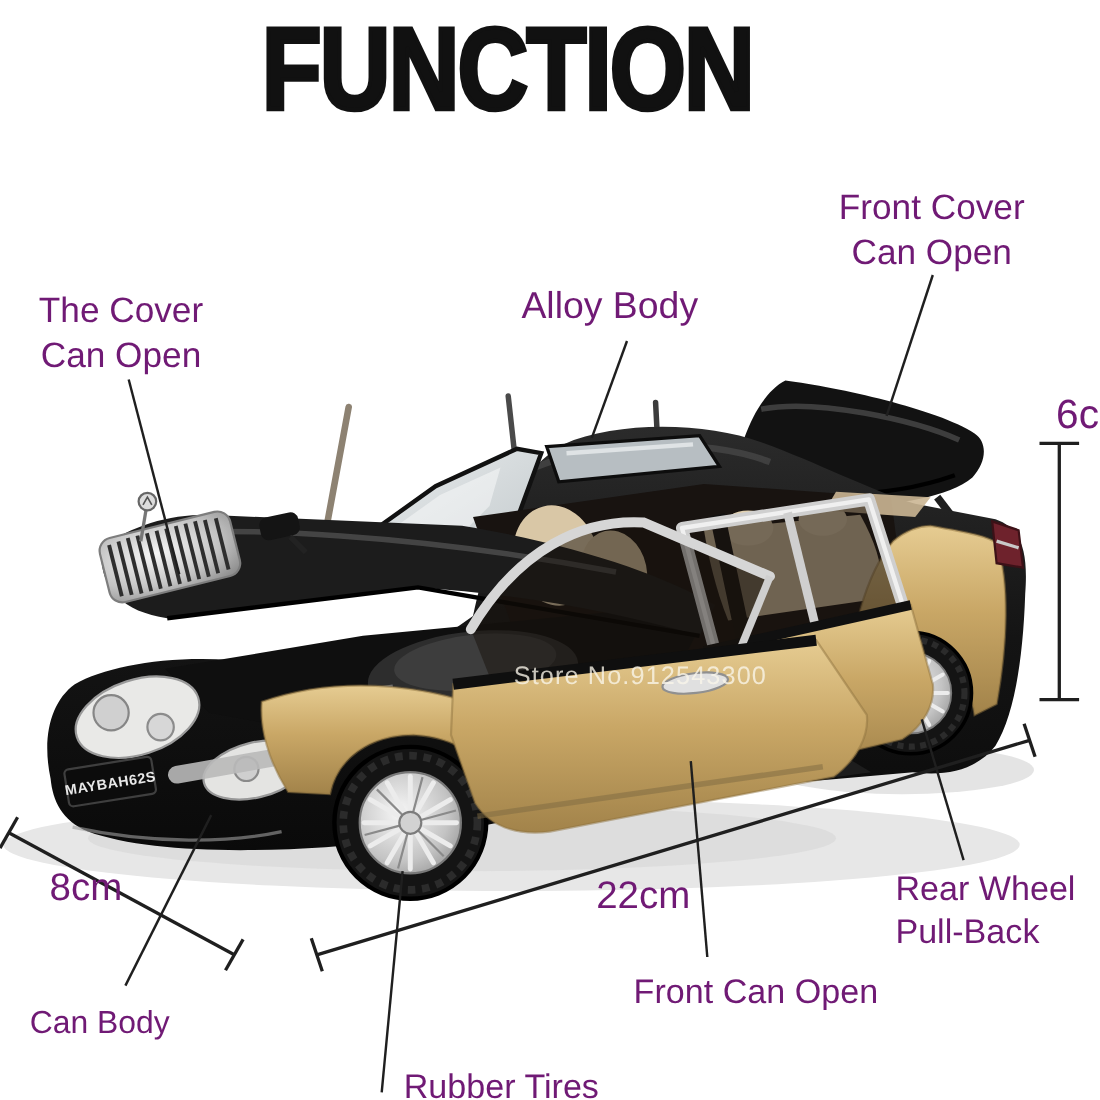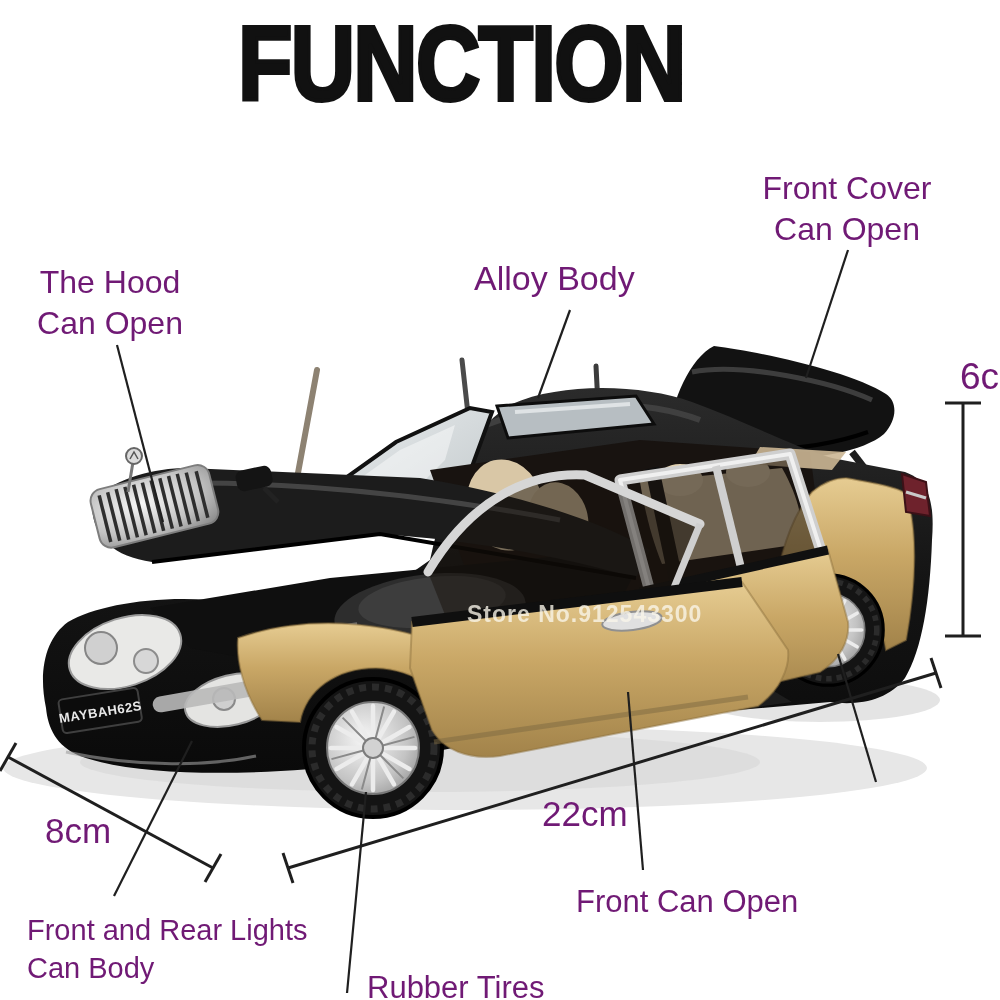--- a/index.html
+++ b/index.html
@@ -8,28 +8,28 @@
   .abs{position:absolute;}
   #title{left:238px;top:10px;font-size:106px;font-weight:bold;letter-spacing:-2px;
          -webkit-text-stroke:4px #111;color:#111;transform:scaleX(.84);transform-origin:left top;
          white-space:nowrap;line-height:1.0;}
   .label{font-size:32px;line-height:41px;color:#701a75;white-space:nowrap;}
   .center{text-align:center;}
   #lbl-front-cover{left:733px;top:168px;width:228px;}
   #lbl-hood{left:18px;top:262px;width:184px;}
   #lbl-alloy{left:474px;top:258px;font-size:34px;}
   #dim-6cm{left:960px;top:356px;font-size:37px;}
-  #dim-8cm{left:45px;top:810px;font-size:35px;}
+  #dim-8cm{left:45px;top:786px;font-size:35px;}
   #dim-22cm{left:542px;top:793px;font-size:35px;}
   #lbl-rear-wheel{left:814px;top:788px;font-size:31px;line-height:39px;}
   #lbl-doors{left:576px;top:881px;font-size:31px;}
   #lbl-rubber{left:367px;top:919px;font-size:31px;margin-top:48px;}
   #lbl-lights{left:27px;top:911px;font-size:29px;line-height:38px;}
   #watermark{left:467px;top:601px;font-size:23px;color:rgba(250,246,234,0.78);
-             letter-spacing:1px;white-space:nowrap;font-weight:bold;}
+             letter-spacing:1px;white-space:nowrap;}
   svg{position:absolute;left:0;top:0;}
 </style>
 </head>
 <body>
 
 <svg id="car" width="1000" height="1000" viewBox="0 0 1000 1000" aria-hidden="true">
   <defs>
     <linearGradient id="gold" x1="0" y1="0" x2="0" y2="1">
       <stop offset="0" stop-color="#e6cc92"></stop>
       <stop offset="0.45" stop-color="#c9a766"></stop>
@@ -286,35 +286,36 @@
 </svg>
 
 <div id="title" class="abs">FUNCTION</div>
 
 <div id="lbl-front-cover" class="abs label center">
   <div>Front Cover</div>
   <div>Can Open</div>
 </div>
 
 <div id="lbl-hood" class="abs label center">
-  <div>The Hood</div>
+  <div>The Cover</div>
   <div>Can Open</div>
 </div>
 
 <div id="lbl-alloy" class="abs label">Alloy Body</div>
 
 <div id="dim-6cm" class="abs label">6cm</div>
 <div id="dim-8cm" class="abs label">8cm</div>
 <div id="dim-22cm" class="abs label">22cm</div>
 
 <div id="lbl-rear-wheel" class="abs label">
+  <div>Rear Wheel</div>
+  <div>Pull-Back</div>
 </div>
 
 <div id="lbl-doors" class="abs label">Front Can Open</div>
 
 <div id="lbl-rubber" class="abs label">Rubber Tires</div>
 
 <div id="lbl-lights" class="abs label">
-  <div>Front and Rear Lights</div>
   <div>Can Body</div>
 </div>
 
 <div id="watermark" class="abs">Store No.912543300</div>
 
 </body></html>

